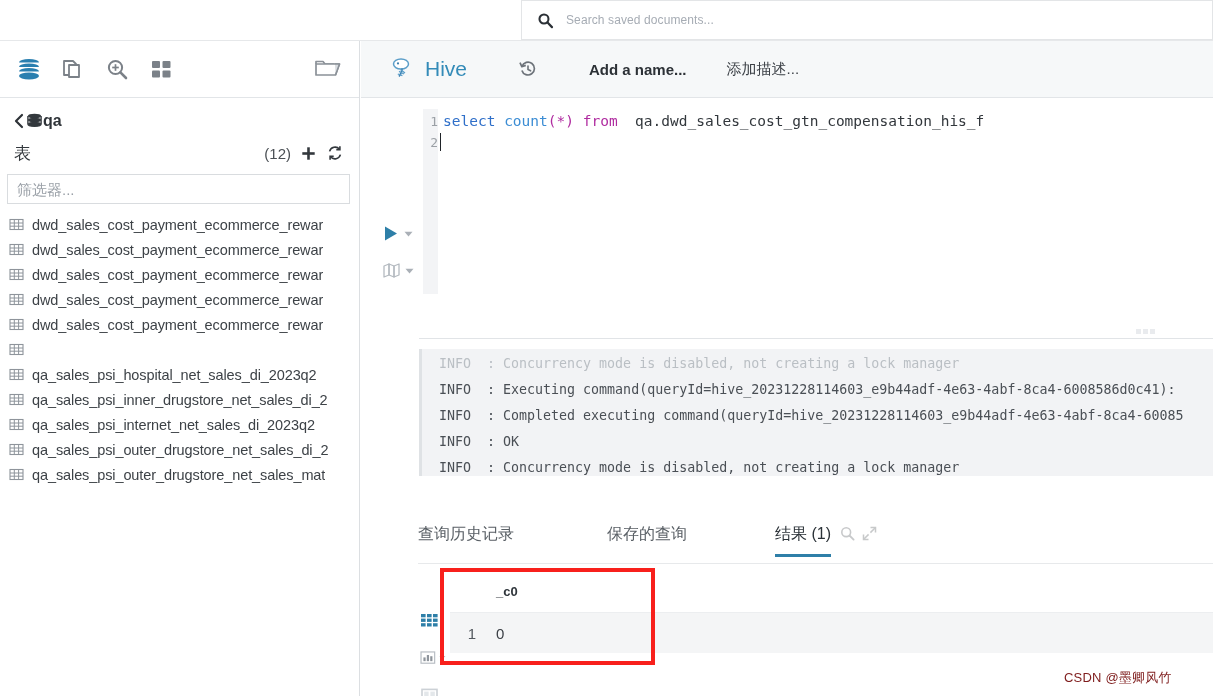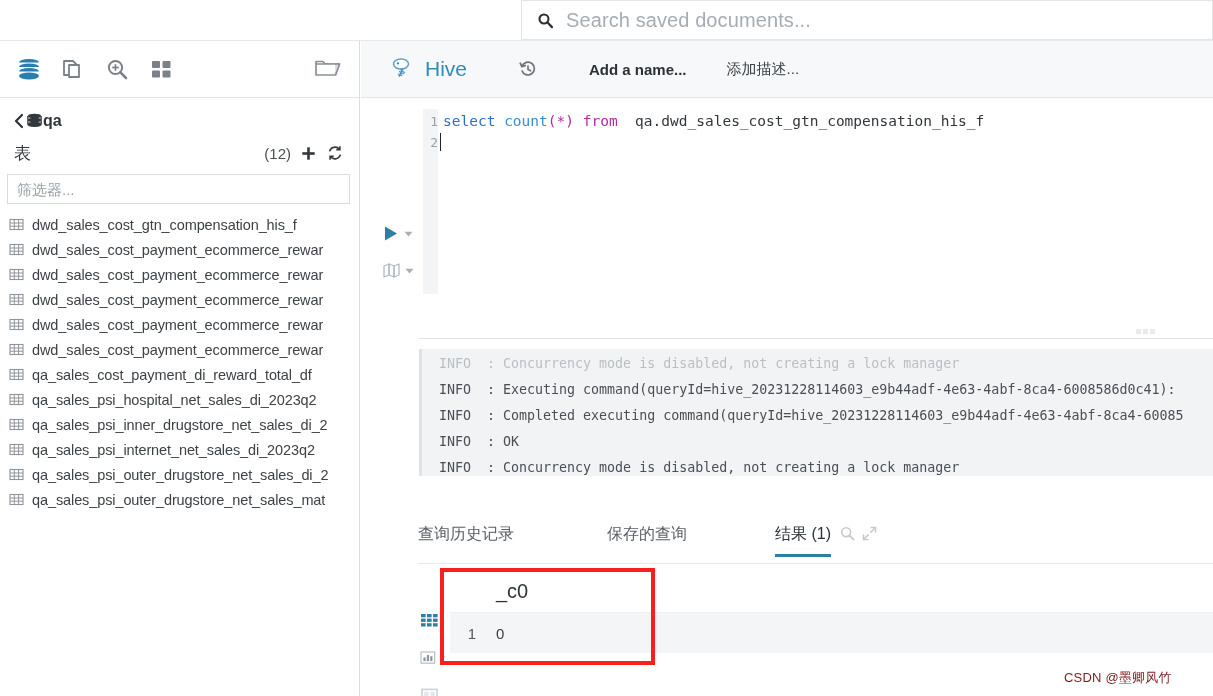--- a/index.html
+++ b/index.html
@@ -15,21 +15,21 @@
     position: absolute; left: 0; top: 0; width: 1213px; height: 41px;
     background: #ffffff; border-bottom: 1px solid #e6e8ea;
   }
   .search-box {
     position: absolute; left: 521px; top: 0px; width: 692px; height: 40px;
     border: 1px solid #e3e5e7; background: #fff;
     display: flex; align-items: center; padding-left: 15px;
   }
   .search-icon { width: 17px; height: 17px; display:block; flex: 0 0 auto; }
   .search-placeholder {
-    margin-left: 12px; font-size: 20px; color: #a6acb4; letter-spacing: .1px;
+    margin-left: 12px; font-size: 12px; color: #a6acb4; letter-spacing: .1px;
   }
 
   
   .left-panel {
     position: absolute; left: 0; top: 41px; width: 360px; height: 655px;
     background: #ffffff; border-right: 1px solid #dcdfe2;
   }
   .left-toolbar {
     position: relative; height: 57px; border-bottom: 1px solid #e2e5e8;
     display: flex; align-items: center; padding: 0 16px;
@@ -163,21 +163,21 @@
   .rs-caret { width: 8px; height: 5px; display:block; }
 
   
   .res-grid { position: absolute; left: 450px; top: 570px; width: 763px; }
   .res-head {
     height: 43px; display: flex; align-items: center; background: #fff;
     border-bottom: 1px solid #eceef0;
   }
   .res-head .cell-idx { width: 44px; }
   .res-head .cell-c0 {
-    font-size: 20px; color: #2f353b; font-weight: normal; padding-left: 2px;
+    font-size: 13px; color: #2f353b; font-weight: bold; padding-left: 2px;
   }
   .res-row { height: 40px; display: flex; align-items: center; background: #f4f5f6; }
   .res-row .cell-idx { width: 44px; font-size: 15px; color: #52585e; text-align: center; }
   .res-row .cell-val { font-size: 15px; color: #3b4046; padding-left: 2px; }
 
   .red-box {
     position: absolute; left: 440px; top: 568px; width: 215px; height: 97px;
     border: 4px solid #f8201c; pointer-events: none; z-index: 20;
   }
 
@@ -272,30 +272,20 @@
 
   <div class="table-list">
     <div class="table-item">
       <svg class="grid-icon" viewBox="0 0 15 15">
         <rect x="1" y="2.5" width="13" height="10" fill="none" stroke="#8e949b" stroke-width="1.1"></rect>
         <line x1="1" y1="6" x2="14" y2="6" stroke="#8e949b" stroke-width="1"></line>
         <line x1="1" y1="9.2" x2="14" y2="9.2" stroke="#8e949b" stroke-width="1"></line>
         <line x1="5.3" y1="2.5" x2="5.3" y2="12.5" stroke="#8e949b" stroke-width="1"></line>
         <line x1="9.6" y1="2.5" x2="9.6" y2="12.5" stroke="#8e949b" stroke-width="1"></line>
       </svg>
-      <span class="table-label">dwd_sales_cost_gtn_compensation_his_f</span>
-    </div>
-    <div class="table-item">
-      <svg class="grid-icon" viewBox="0 0 15 15">
-        <rect x="1" y="2.5" width="13" height="10" fill="none" stroke="#8e949b" stroke-width="1.1"></rect>
-        <line x1="1" y1="6" x2="14" y2="6" stroke="#8e949b" stroke-width="1"></line>
-        <line x1="1" y1="9.2" x2="14" y2="9.2" stroke="#8e949b" stroke-width="1"></line>
-        <line x1="5.3" y1="2.5" x2="5.3" y2="12.5" stroke="#8e949b" stroke-width="1"></line>
-        <line x1="9.6" y1="2.5" x2="9.6" y2="12.5" stroke="#8e949b" stroke-width="1"></line>
-      </svg>
       <span class="table-label">dwd_sales_cost_payment_ecommerce_rewar</span>
     </div>
     <div class="table-item">
       <svg class="grid-icon" viewBox="0 0 15 15">
         <rect x="1" y="2.5" width="13" height="10" fill="none" stroke="#8e949b" stroke-width="1.1"></rect>
         <line x1="1" y1="6" x2="14" y2="6" stroke="#8e949b" stroke-width="1"></line>
         <line x1="1" y1="9.2" x2="14" y2="9.2" stroke="#8e949b" stroke-width="1"></line>
         <line x1="5.3" y1="2.5" x2="5.3" y2="12.5" stroke="#8e949b" stroke-width="1"></line>
         <line x1="9.6" y1="2.5" x2="9.6" y2="12.5" stroke="#8e949b" stroke-width="1"></line>
       </svg>
@@ -332,21 +322,20 @@
       <span class="table-label">dwd_sales_cost_payment_ecommerce_rewar</span>
     </div>
     <div class="table-item">
       <svg class="grid-icon" viewBox="0 0 15 15">
         <rect x="1" y="2.5" width="13" height="10" fill="none" stroke="#8e949b" stroke-width="1.1"></rect>
         <line x1="1" y1="6" x2="14" y2="6" stroke="#8e949b" stroke-width="1"></line>
         <line x1="1" y1="9.2" x2="14" y2="9.2" stroke="#8e949b" stroke-width="1"></line>
         <line x1="5.3" y1="2.5" x2="5.3" y2="12.5" stroke="#8e949b" stroke-width="1"></line>
         <line x1="9.6" y1="2.5" x2="9.6" y2="12.5" stroke="#8e949b" stroke-width="1"></line>
       </svg>
-      <span class="table-label">qa_sales_cost_payment_di_reward_total_df</span>
     </div>
     <div class="table-item">
       <svg class="grid-icon" viewBox="0 0 15 15">
         <rect x="1" y="2.5" width="13" height="10" fill="none" stroke="#8e949b" stroke-width="1.1"></rect>
         <line x1="1" y1="6" x2="14" y2="6" stroke="#8e949b" stroke-width="1"></line>
         <line x1="1" y1="9.2" x2="14" y2="9.2" stroke="#8e949b" stroke-width="1"></line>
         <line x1="5.3" y1="2.5" x2="5.3" y2="12.5" stroke="#8e949b" stroke-width="1"></line>
         <line x1="9.6" y1="2.5" x2="9.6" y2="12.5" stroke="#8e949b" stroke-width="1"></line>
       </svg>
       <span class="table-label">qa_sales_psi_hospital_net_sales_di_2023q2</span>

